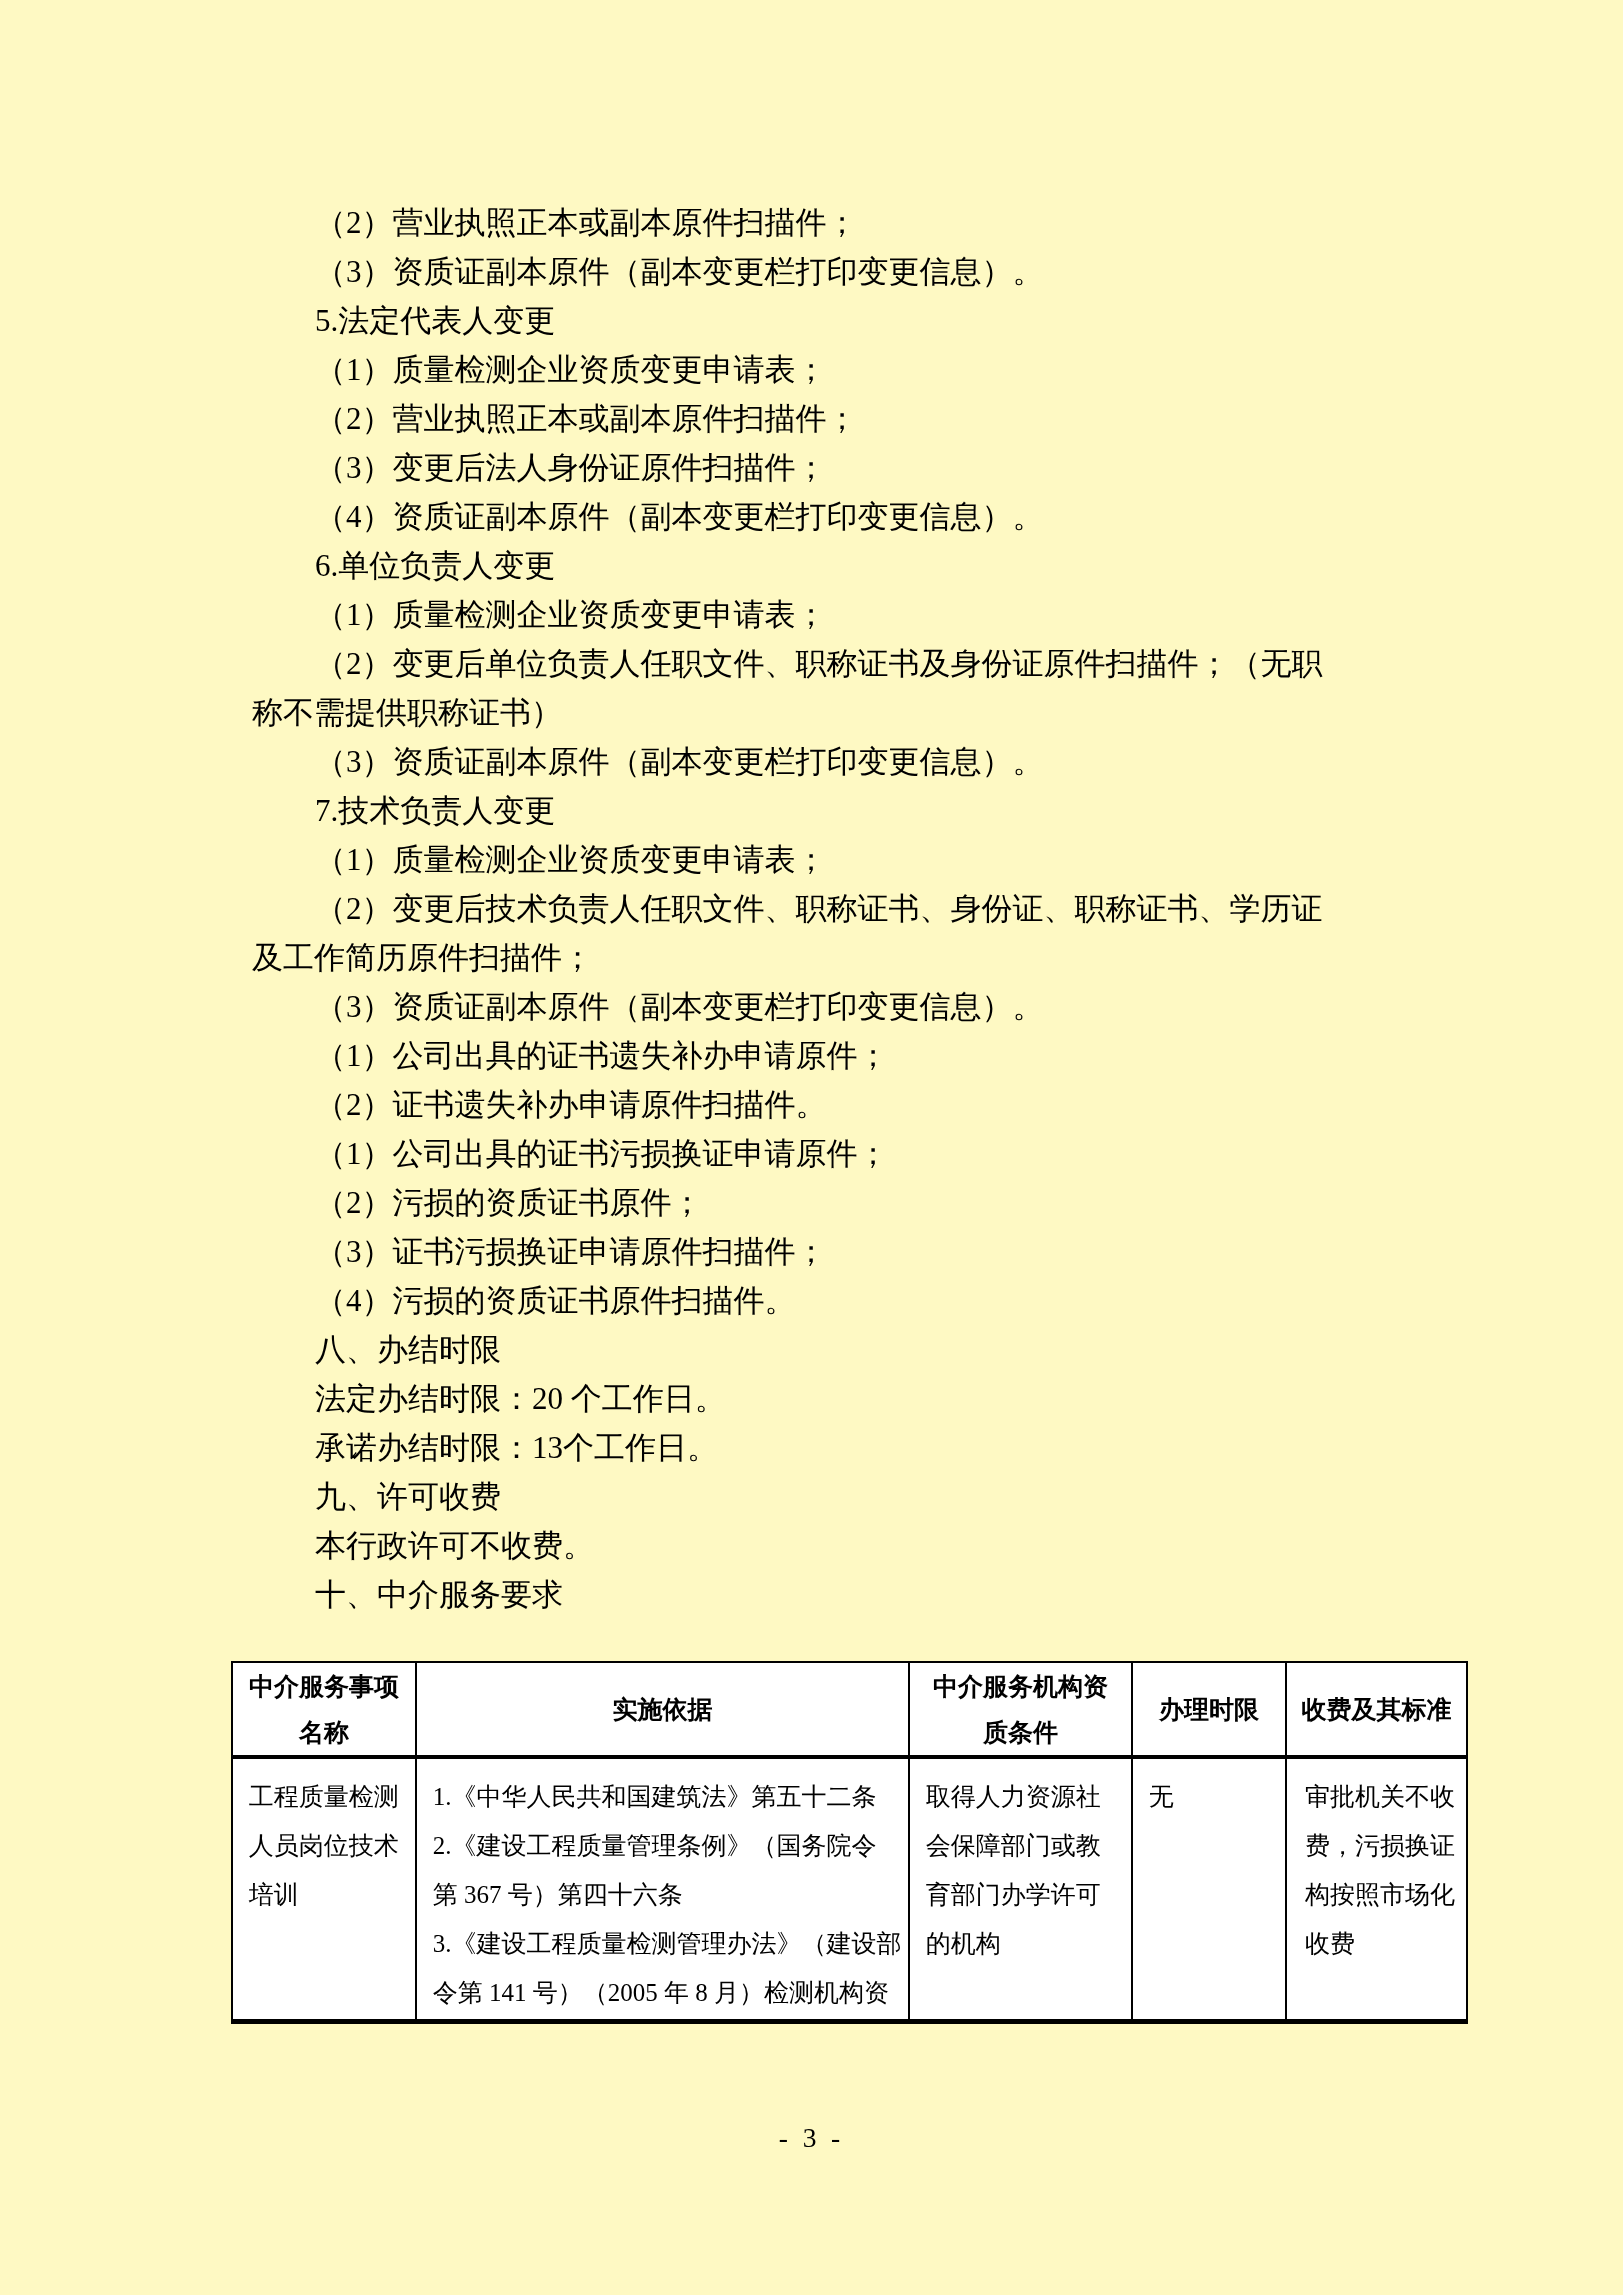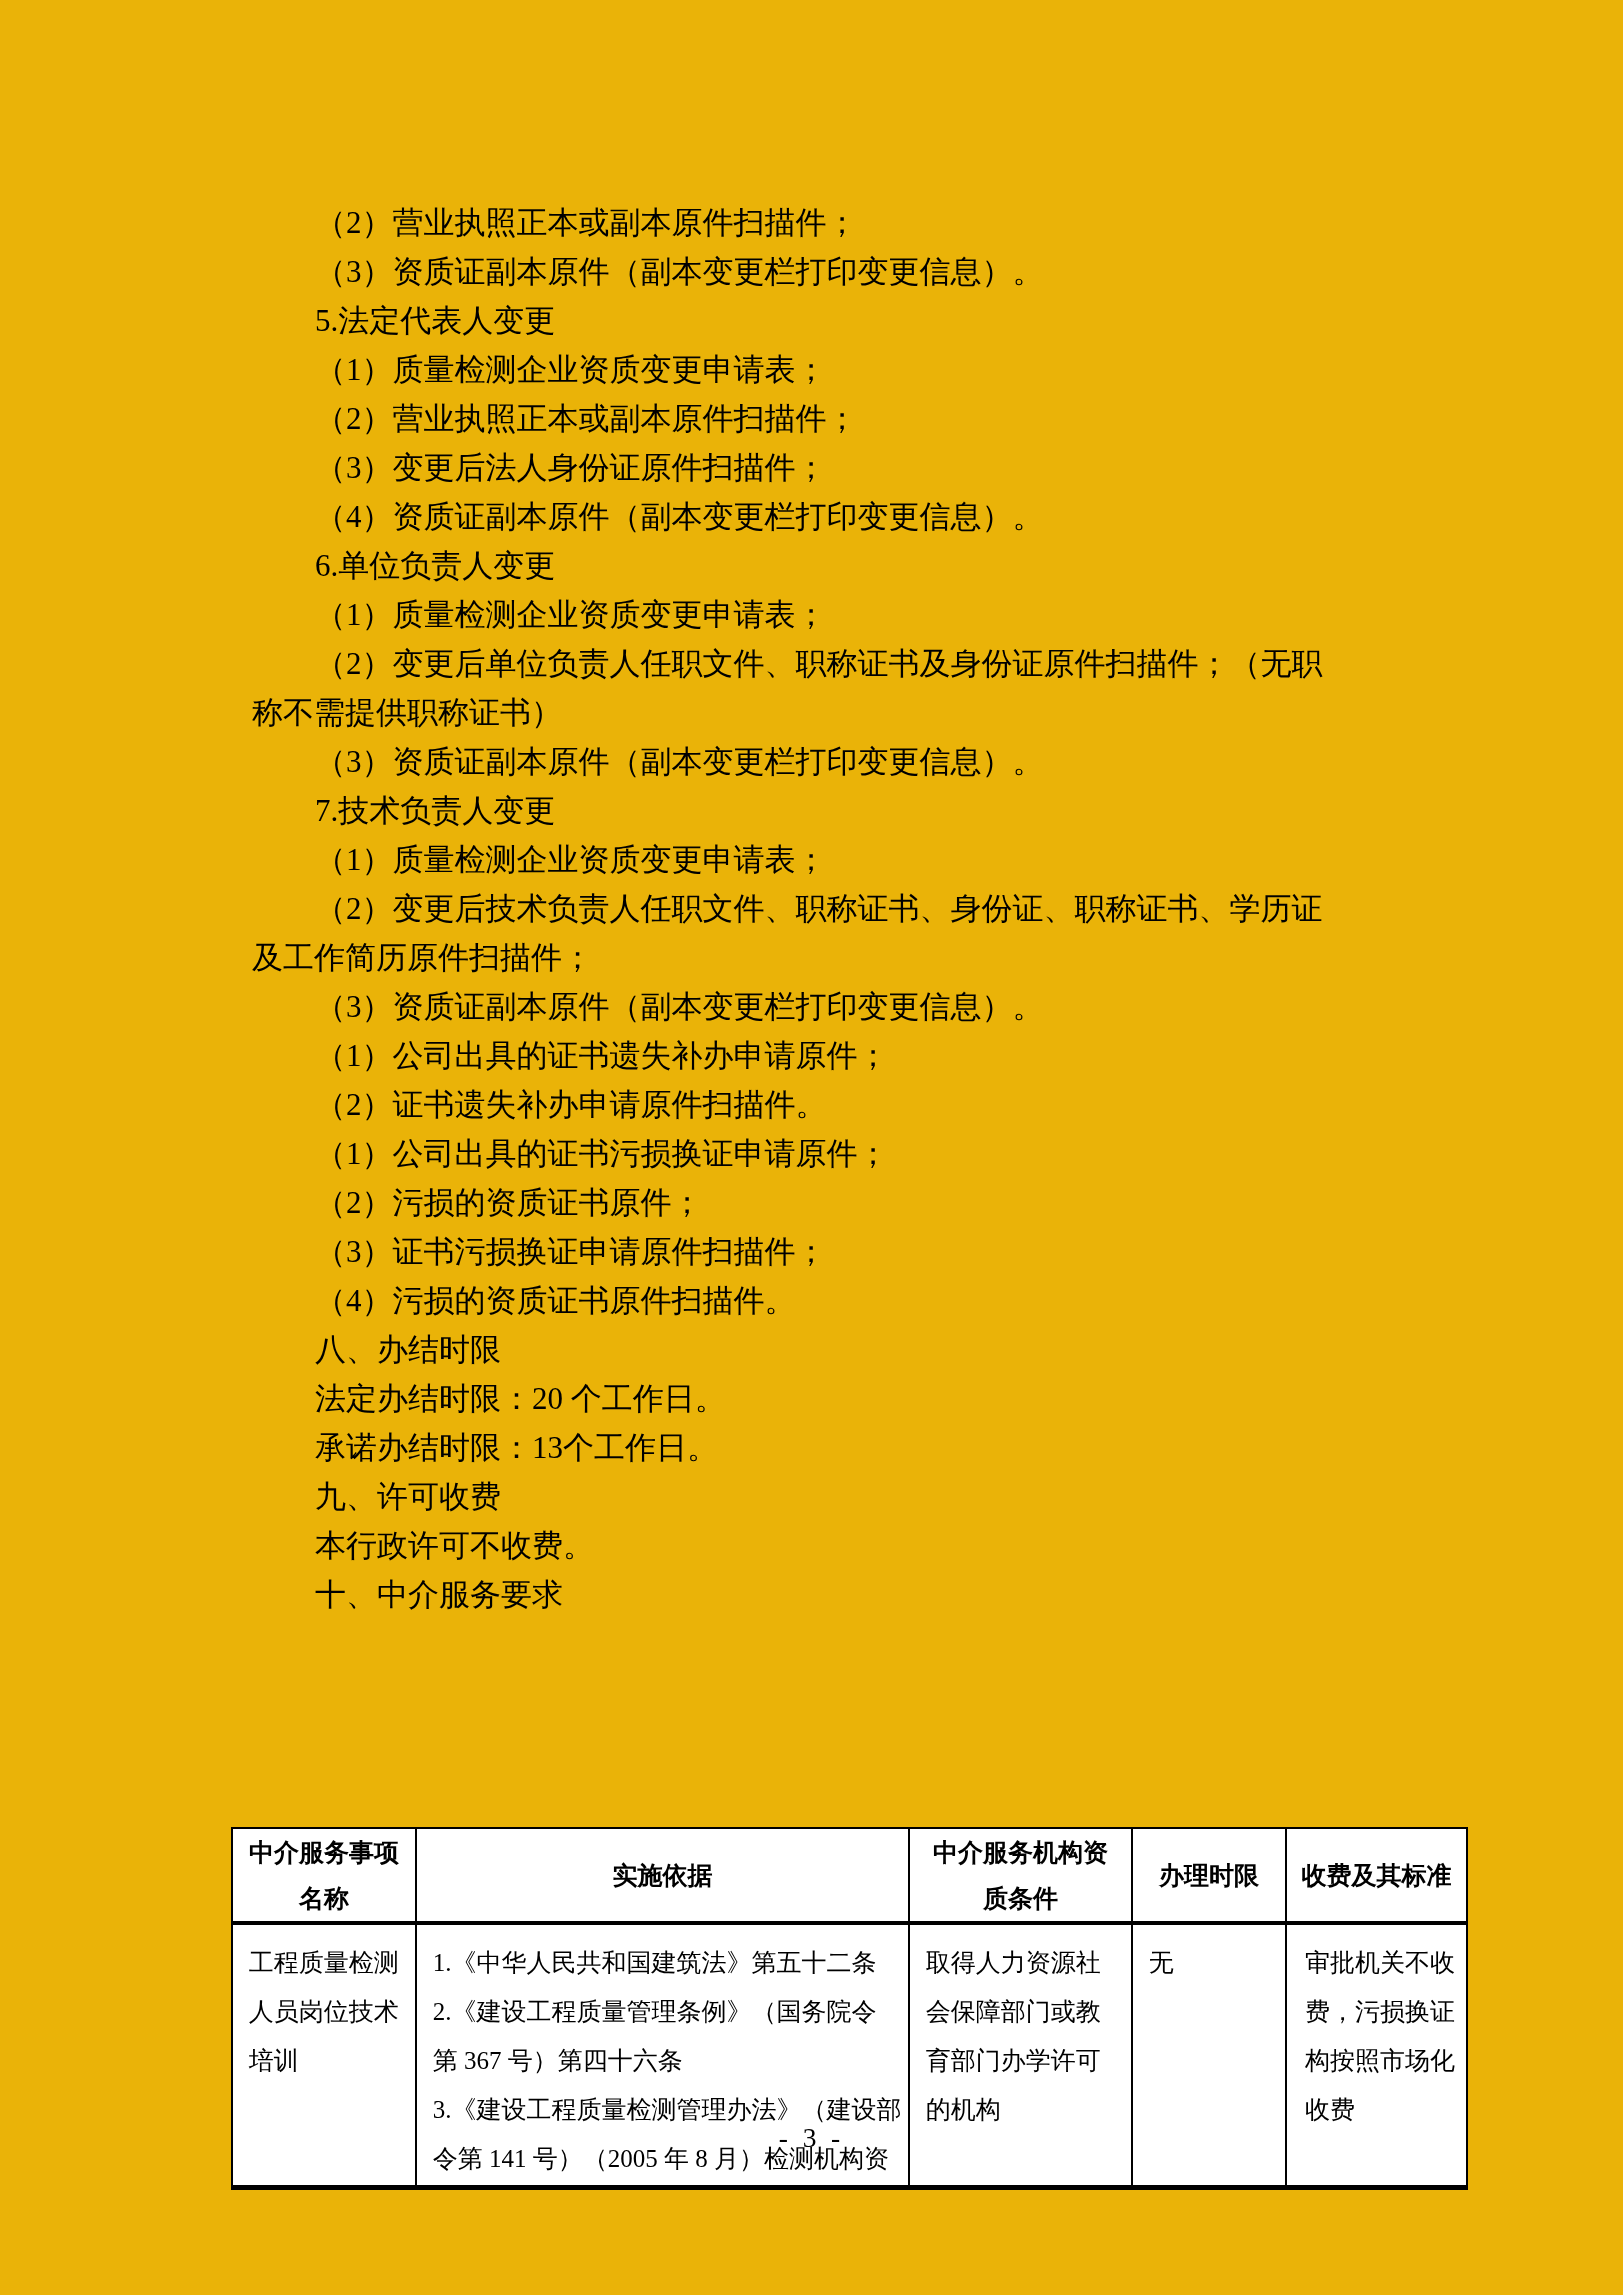--- a/index.html
+++ b/index.html
@@ -1,19 +1,19 @@
 <!DOCTYPE html>
 <html style="font-size:10.5px"><head>
 <meta charset="utf-8">
 <style>
   html,body { margin:0; padding:0; background:#888; }
   .page {
     position:relative;
     width:1623px; height:2295px;
-    background:#eab308;
+    background:#fef9c3;
     color:#000000;
     overflow:hidden;
     font-family:"Liberation Serif","DejaVu Serif",serif;
   }
   
   .content {
     position:absolute;
     left:252px; top:198px;
     width:1132px;
     font-size:31px;
@@ -23,21 +23,21 @@
   .line.item { padding-left:63px; }
   .line.cont { padding-left:0; }
   .line.heading {
     padding-left:63px;
     font-family:"Liberation Sans","DejaVu Sans",sans-serif;
     font-weight:normal;
   }
   
   .svc-table {
     position:absolute;
-    left:231px; top:1827px;
+    left:231px; top:1661px;
     width:1235px;
     border-collapse:collapse;
     table-layout:fixed;
     font-size:25px;
   }
   .svc-table col.c1 { width:184px; }
   .svc-table col.c2 { width:493px; }
   .svc-table col.c3 { width:223px; }
   .svc-table col.c4 { width:154px; }
   .svc-table col.c5 { width:181px; }

